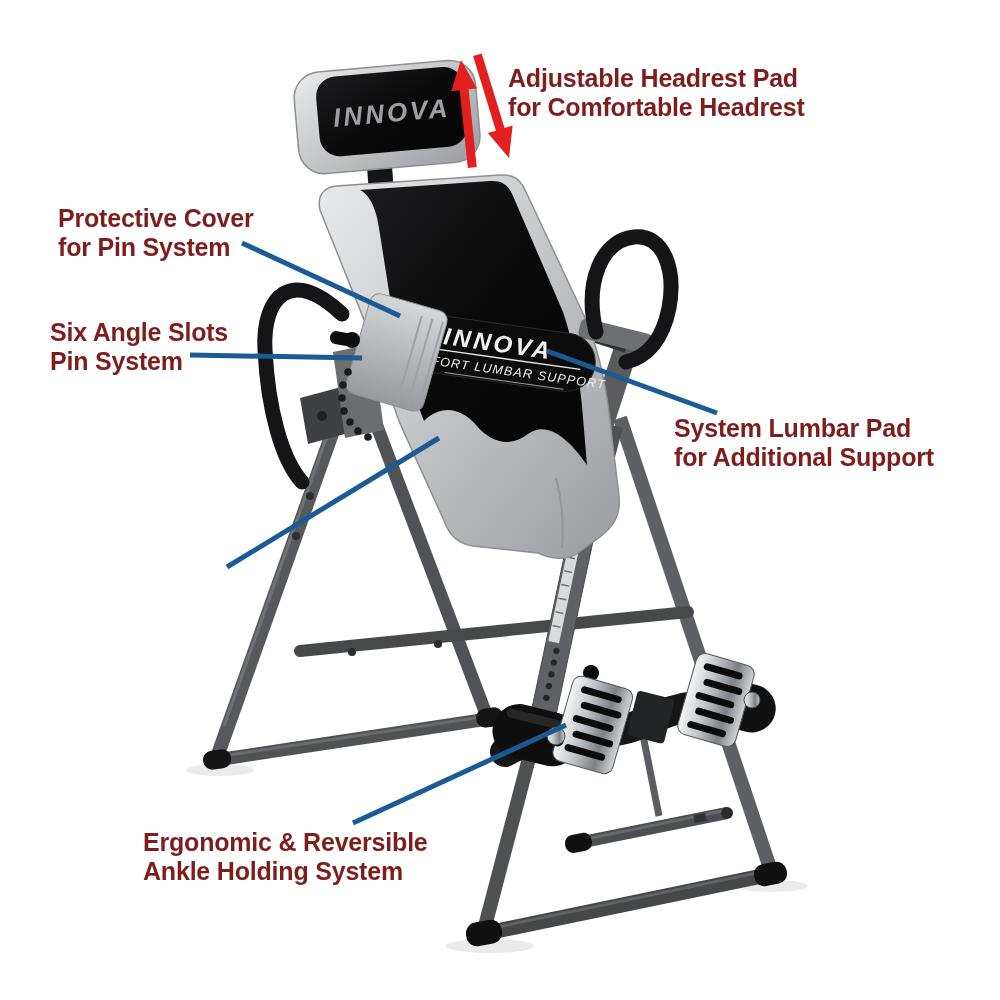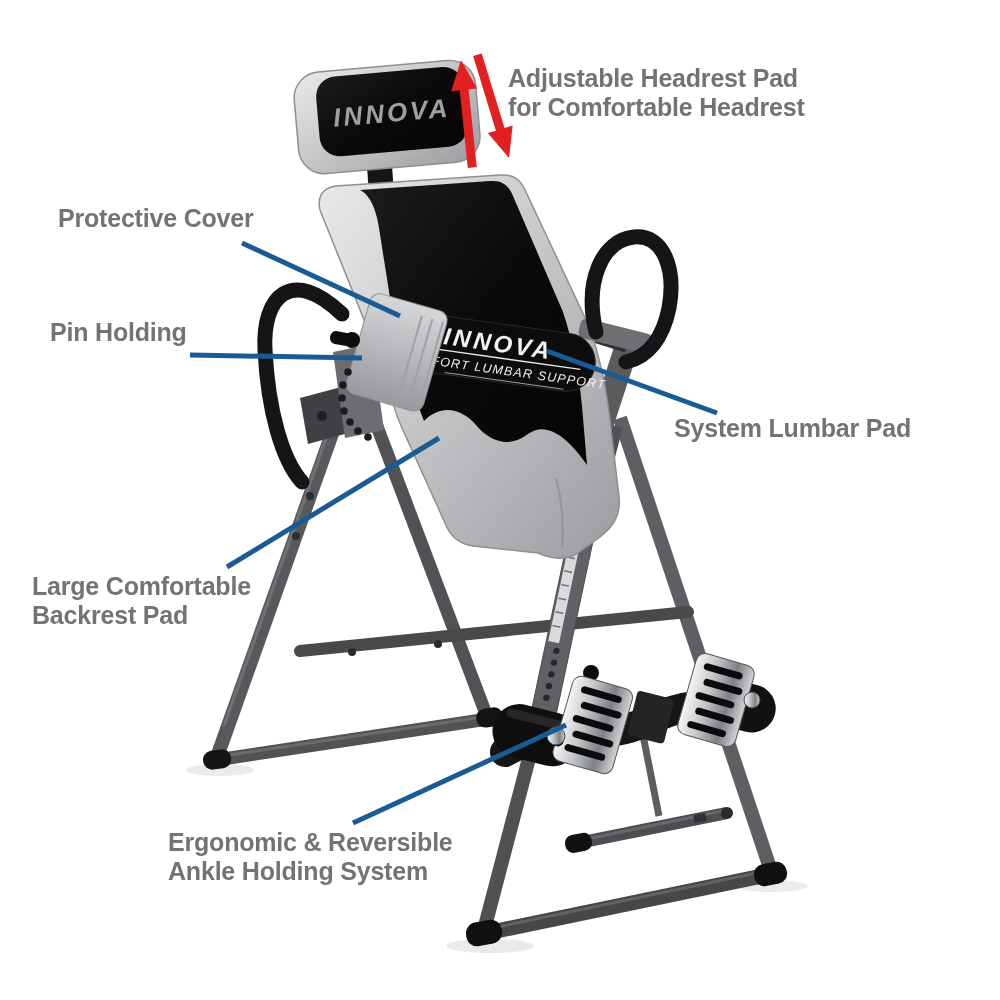--- a/index.html
+++ b/index.html
@@ -6,21 +6,21 @@
   #stage{
     position:relative;width:1000px;height:1000px;background:#ffffff;overflow:hidden;
     font-family:"Liberation Sans", sans-serif;
   }
   #stage svg{position:absolute;left:0;top:0;}
   .label{
     position:absolute;
     font-weight:bold;
     font-size:25px;
     line-height:29px;
-    color:#737373;
+    color:#7f1d1d;
     letter-spacing:-0.2px;
     white-space:nowrap;
   }
   .svg-text{font-family:"Liberation Sans", sans-serif;}
 </style>
 </head>
 <body>
 
 <div id="stage">
 
@@ -222,33 +222,32 @@
   </g>
 </svg>
 
 <div class="label" style="left:508px;top:64px">
   <div>Adjustable Headrest Pad</div>
   <div>for Comfortable Headrest</div>
 </div>
 
 <div class="label" style="left:58px;top:204px">
   <div>Protective Cover</div>
+  <div>for Pin System</div>
 </div>
 
 <div class="label" style="left:50px;top:318px">
-  <div>Pin Holding</div>
+  <div>Six Angle Slots</div>
+  <div>Pin System</div>
 </div>
 
 <div class="label" style="left:674px;top:414px">
   <div>System Lumbar Pad</div>
-</div>
-
-<div class="label" style="left:32px;top:572px">
-  <div>Large Comfortable</div>
-  <div>Backrest Pad</div>
-</div>
-
-<div class="label" style="left:168px;top:828px">
+  <div>for Additional Support</div>
+</div>
+
+
+<div class="label" style="left:143px;top:828px">
   <div>Ergonomic &amp; Reversible</div>
   <div>Ankle Holding System</div>
 </div>
 
 </div>
 
 </body></html>

